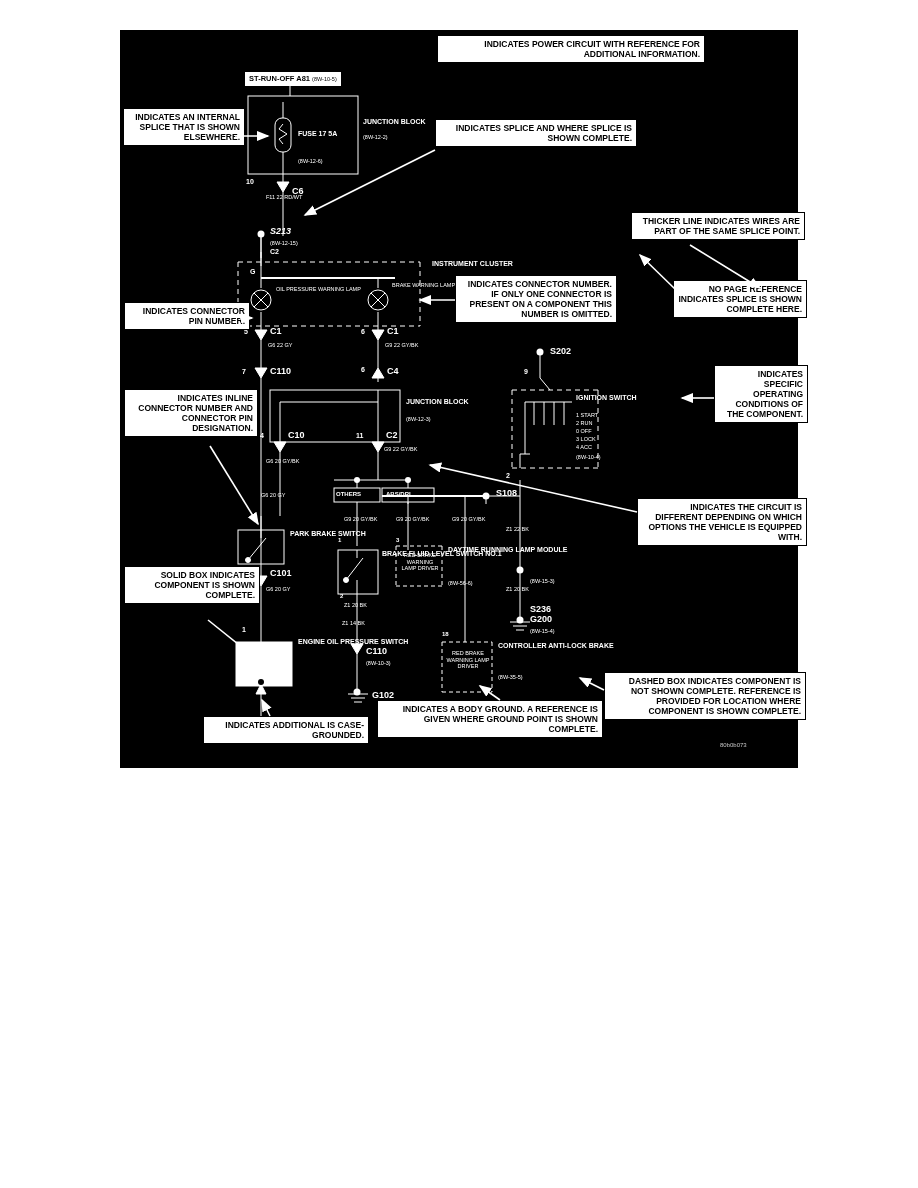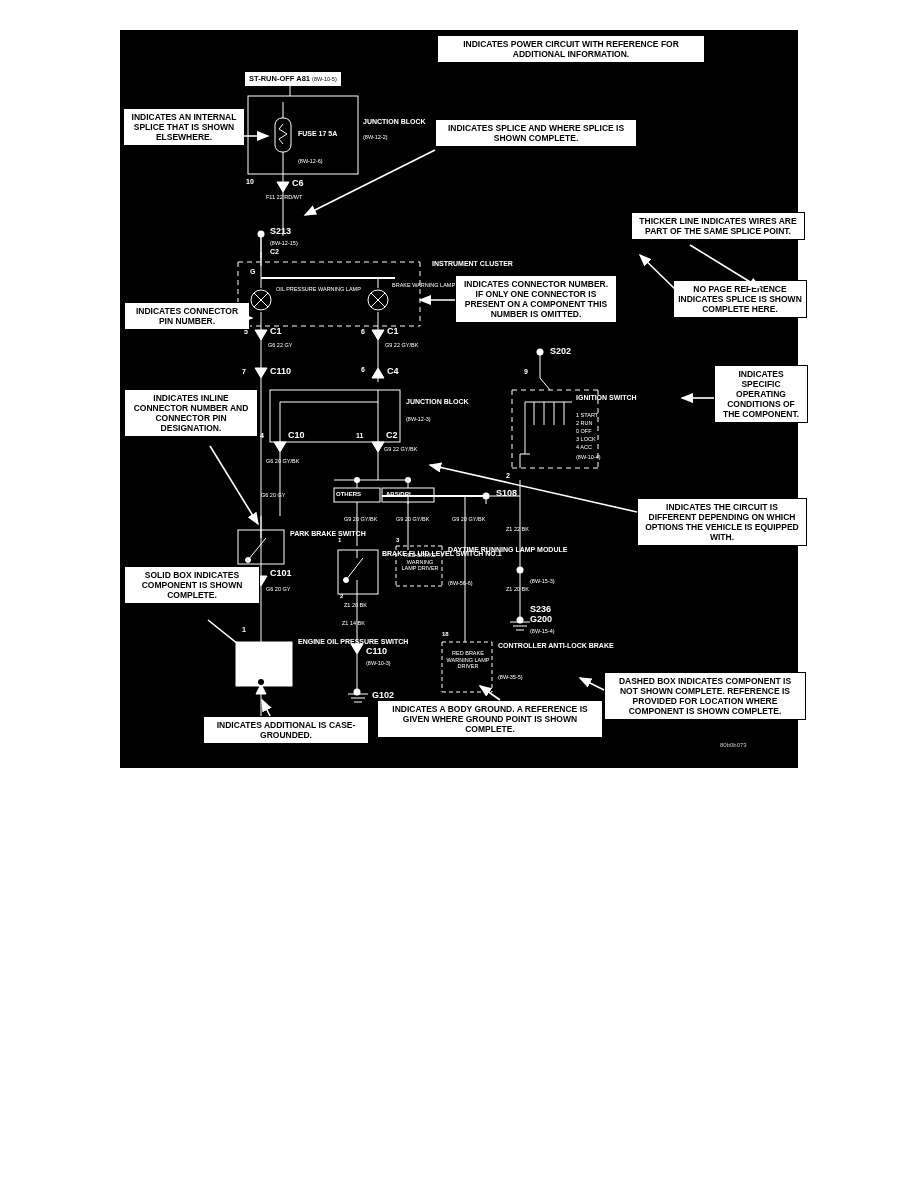--- a/index.html
+++ b/index.html
@@ -2,21 +2,21 @@
 <html><head>
 <meta charset="utf-8">
 <style>
   html,body{margin:0;padding:0;background:#ffffff;}
   body{width:918px;height:1188px;font-family:"Liberation Sans",sans-serif;}
   #page{position:relative;width:918px;height:1188px;background:#fff;overflow:hidden;}
   #diagram{position:absolute;left:120px;top:30px;width:678px;height:738px;background:#000;}
   
   .callout{position:absolute;background:#ffffff;color:#000;border:1px solid #000;
            font-family:"Liberation Sans",sans-serif;font-weight:bold;font-size:8.5px;
-           line-height:10px;padding:3px 4px;text-align:center;letter-spacing:0px;}
+           line-height:10px;padding:3px 4px;text-align:right;letter-spacing:0px;}
   
   .lbl{position:absolute;color:#fff;font-size:7px;line-height:8px;font-weight:bold;
        font-family:"Liberation Sans",sans-serif;white-space:pre;}
   .lbl.sm{font-size:5.5px;line-height:6.5px;font-weight:normal;}
   .lbl.big{font-size:9px;line-height:10px;}
   .wbox{position:absolute;background:#fff;color:#000;font-size:7.5px;font-weight:bold;
         padding:2px 4px;line-height:9px;white-space:nowrap;}
   svg{position:absolute;left:0;top:0;overflow:visible;}
   .code{position:absolute;color:#fff;font-size:6px;opacity:.75;}
   .arrowsvg{position:absolute;left:0;top:0;width:918px;height:1188px;pointer-events:none;}
@@ -212,24 +212,24 @@
       <span style="font-size:5.5px;font-weight:normal;">(8W-10-5)</span>
     </div>
 
     <div class="lbl" style="left:243px;top:88px;"><span>JUNCTION BLOCK</span></div>
     <div class="lbl sm" style="left:243px;top:104px;"><span>(8W-12-2)</span></div>
 
     <div class="lbl" style="left:178px;top:100px;"><span>FUSE 17 5A</span></div>
     <div class="lbl sm" style="left:178px;top:128px;"><span>(8W-12-6)</span></div>
 
     <div class="lbl" style="left:126px;top:148px;"><span>10</span></div>
-    <div class="lbl big" style="left:172px;top:148px;"><span>C6</span></div>
+    <div class="lbl big" style="left:172px;top:156px;"><span>C6</span></div>
     <div class="lbl sm" style="left:146px;top:164px;text-align:center;"><span>F11 22 RD/WT</span></div>
 
-    <div class="lbl big" style="left:150px;top:196px;"><span>S213</span></div>
+    <div class="lbl big" style="left:150px;top:196px;font-style:italic;"><span>S213</span></div>
     <div class="lbl sm" style="left:150px;top:210px;"><span>(8W-12-15)</span></div>
 
     <div class="lbl" style="left:150px;top:218px;"><span>C2</span></div>
     <div class="lbl" style="left:130px;top:238px;"><span>G</span></div>
 
     <div class="lbl" style="left:312px;top:230px;"><span>INSTRUMENT CLUSTER</span></div>
 
     <div class="lbl sm" style="left:156px;top:256px;"><span>OIL PRESSURE WARNING LAMP</span></div>
     <div class="lbl sm" style="left:272px;top:252px;"><span>BRAKE WARNING LAMP</span></div>
 

